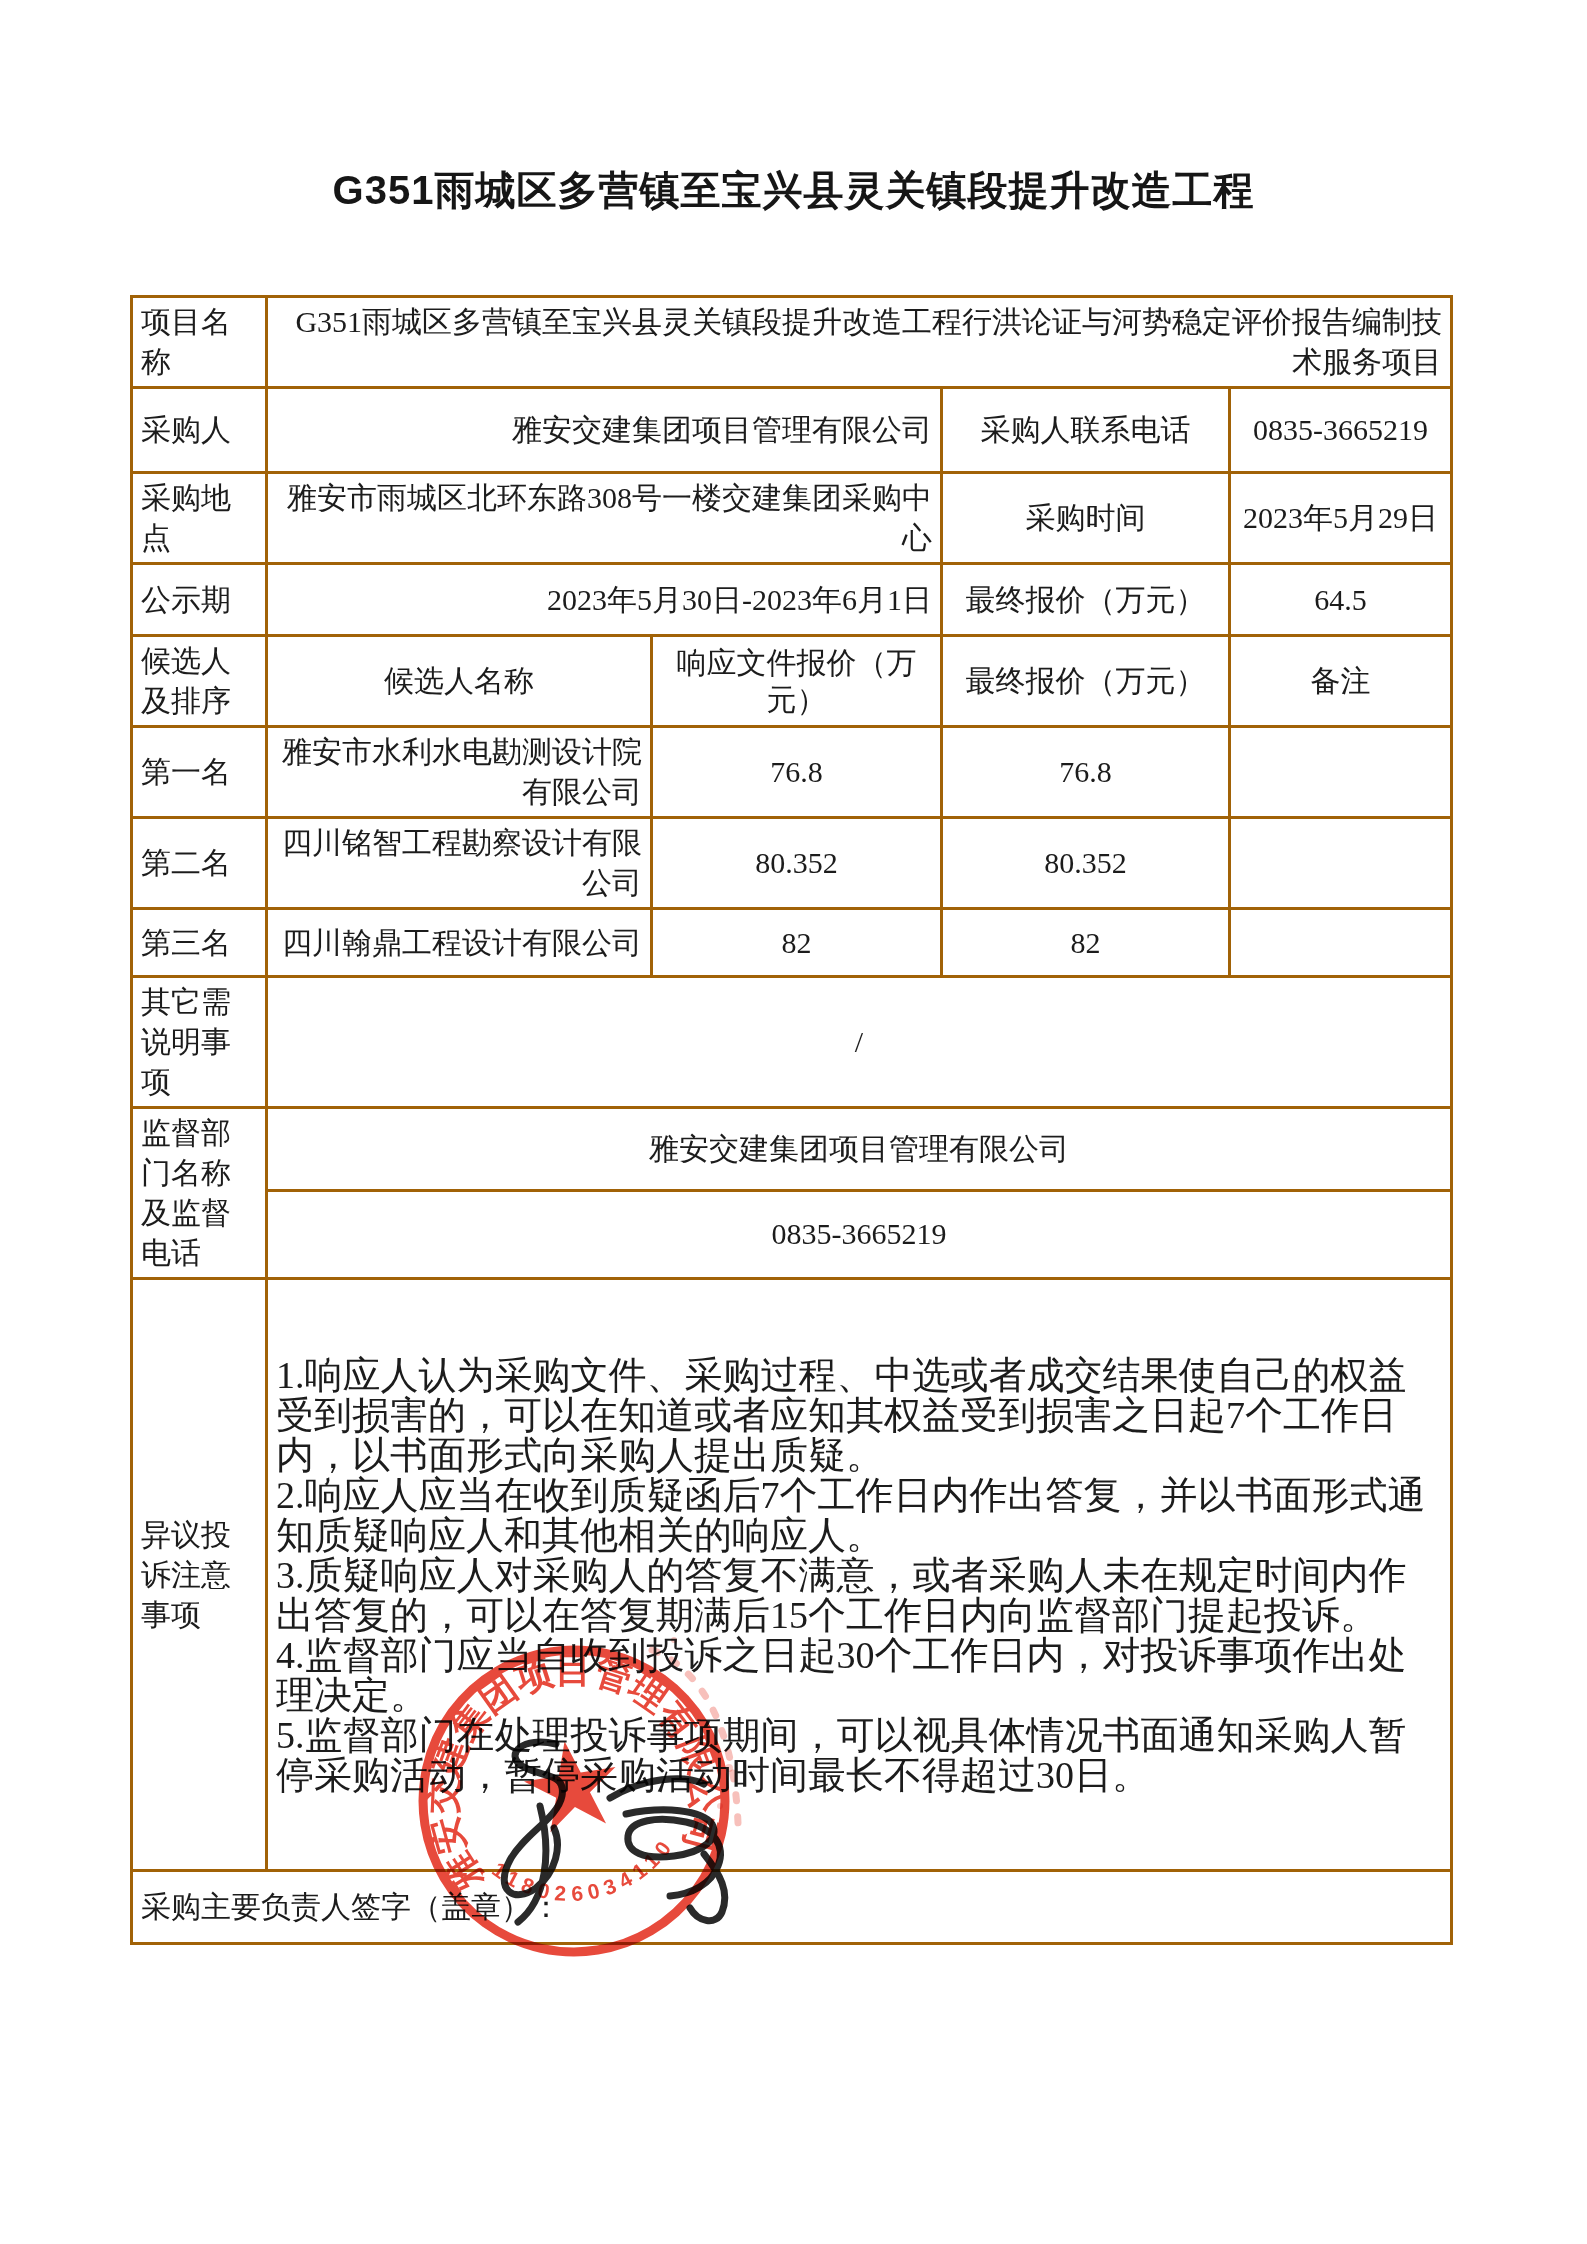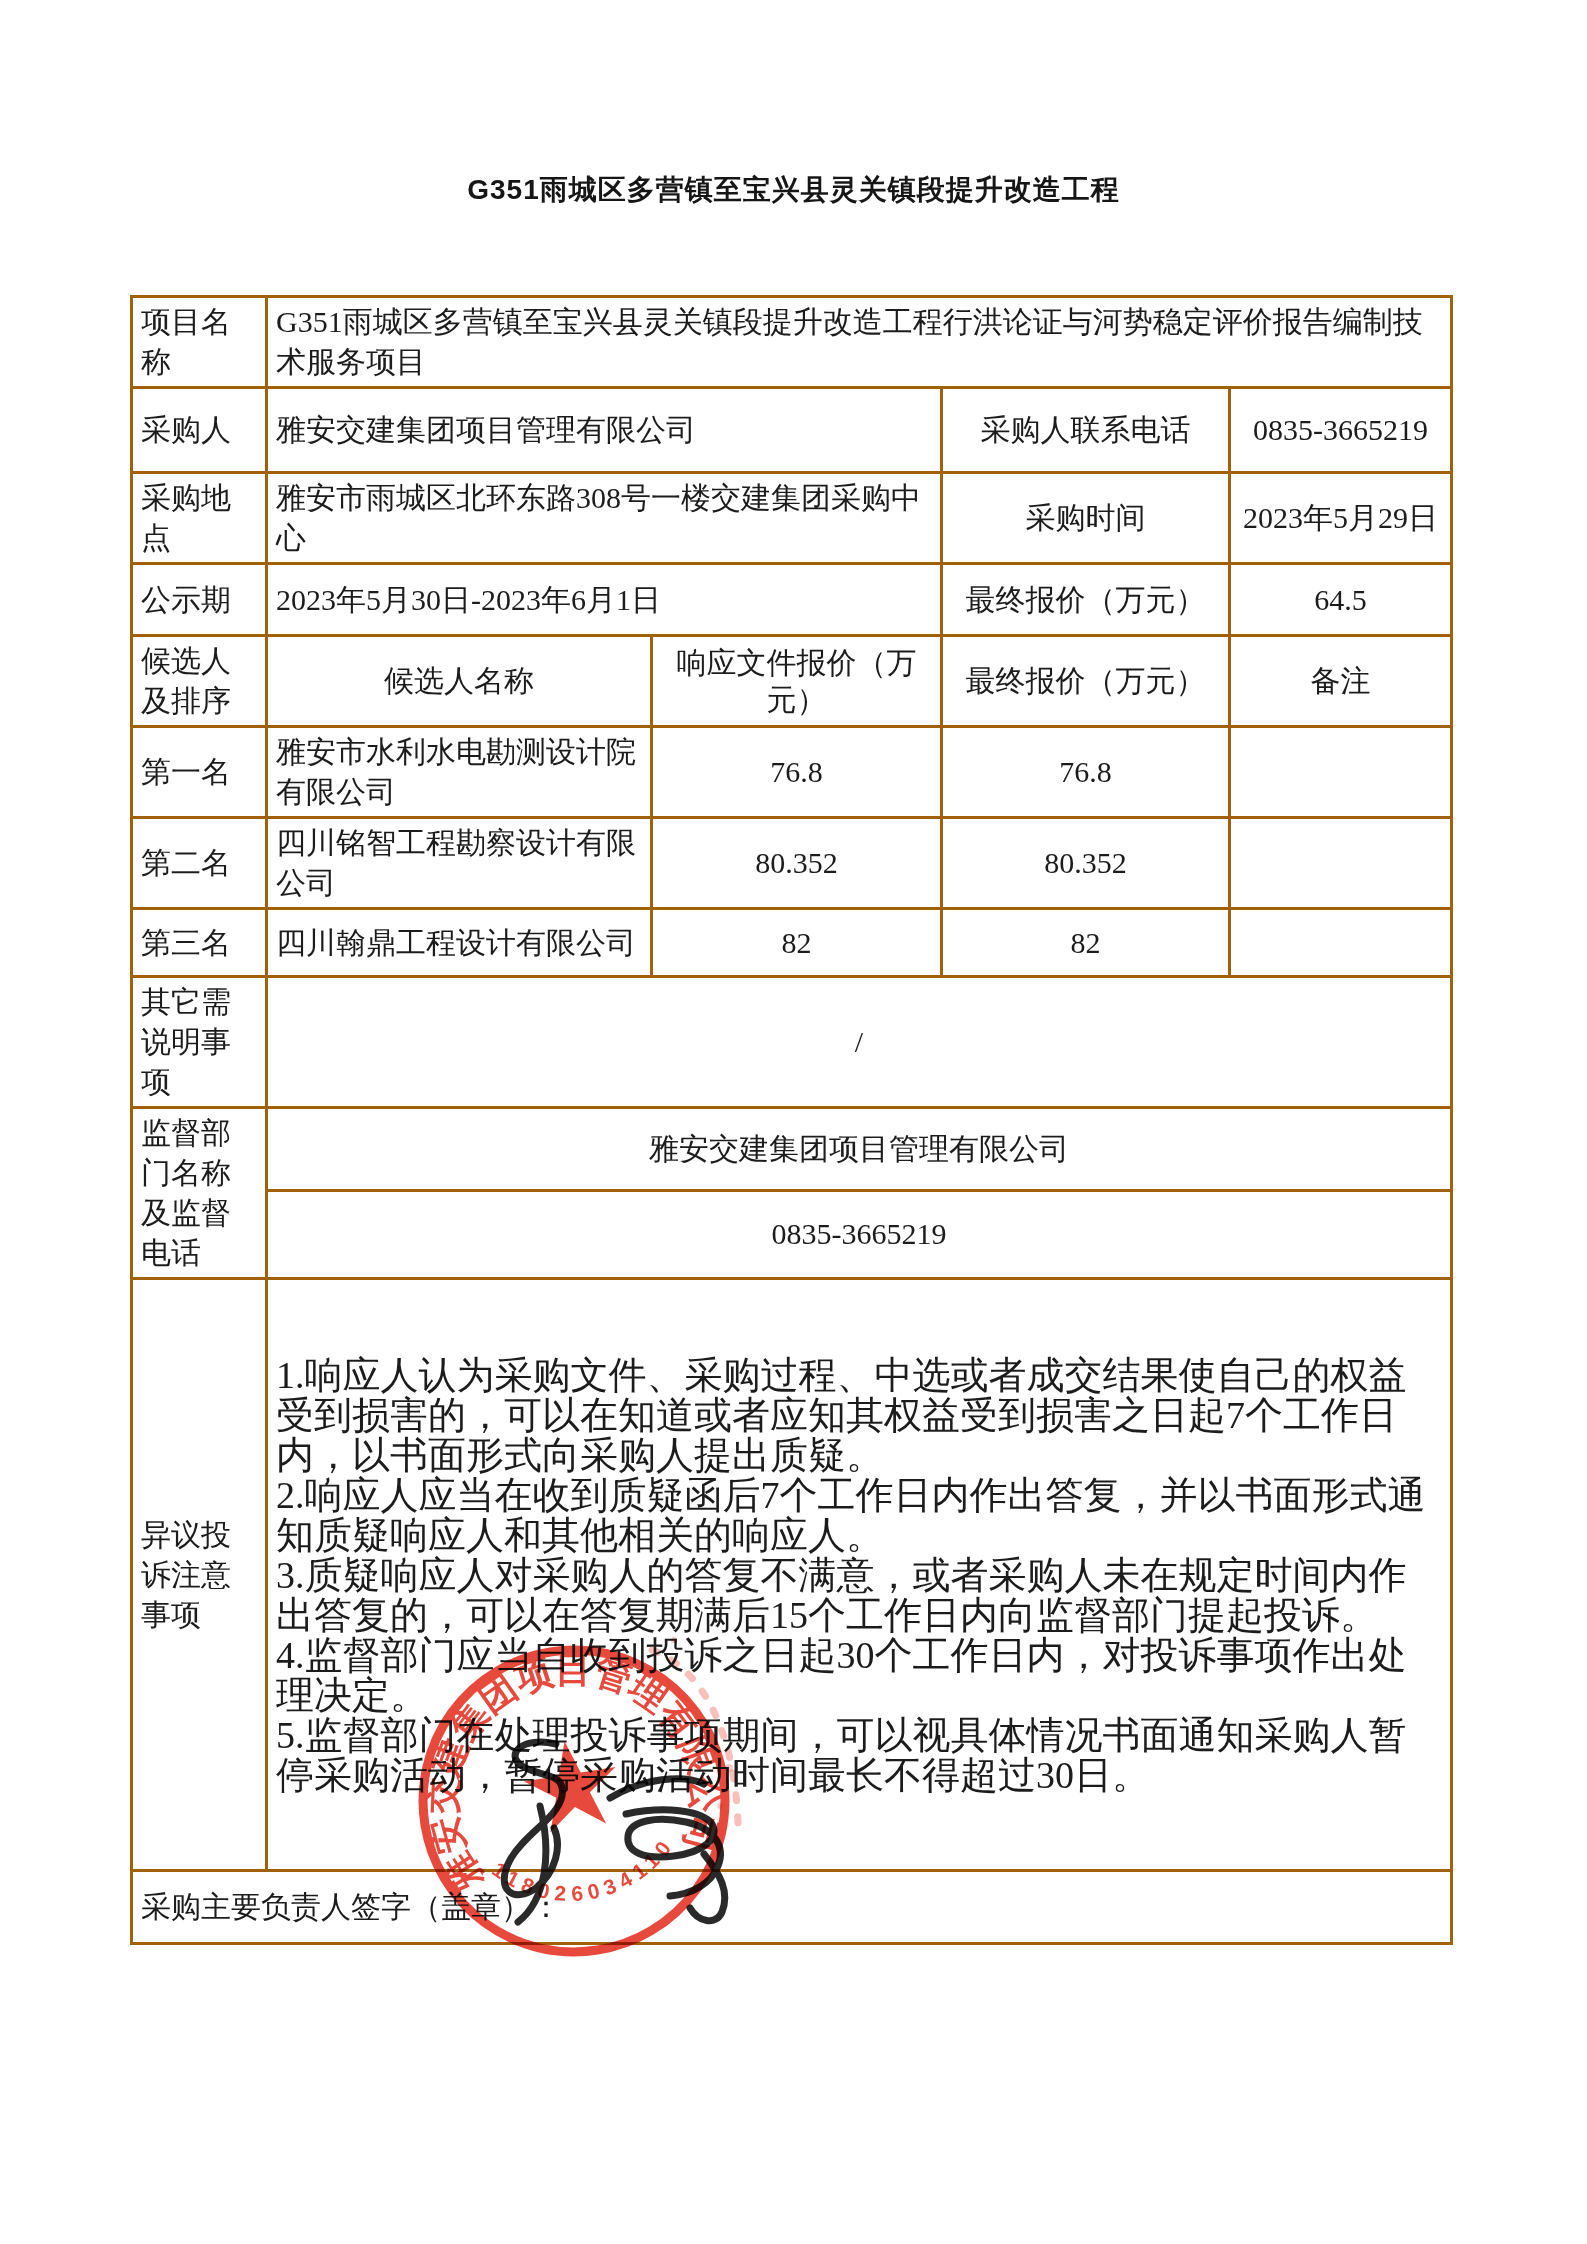--- a/index.html
+++ b/index.html
@@ -14,21 +14,21 @@
     color: #1f1f1f;
   }
   .title {
     position: absolute;
     top: 166px;
     left: 0;
     right: 0;
     text-align: center;
     font-family: "Liberation Sans", "DejaVu Sans", sans-serif;
     font-weight: bold;
-    font-size: 28px;
+    font-size: 40px;
     line-height: 48px;
     color: #161616;
     letter-spacing: 1px;
   }
   table.doc {
     position: absolute;
     left: 130px;
     top: 295px;
     width: 1320px;
     border-collapse: collapse;
@@ -37,21 +37,21 @@
     color: #1c1c1c;
   }
   table.doc td {
     border: 3px solid #a16207;
     vertical-align: middle;
     line-height: 40px;
     padding: 4px 8px;
     overflow: hidden;
   }
   td.lab { text-align: left; padding: 4px 2px 4px 6px; line-height: 38px; }
-  td.txt { text-align: left; padding: 4px 6px 4px 10px; }
+  td.txt { text-align: right; padding: 4px 6px 4px 10px; }
   td.ctr { text-align: center; }
   td.obj {
     font-size: 38px;
     line-height: 37px;
     padding: 8px 14px 8px 12px;
     text-align: left;
   }
   td.obj p { margin: 0; }
   .sigcell { text-align: left; padding-left: 8px; }
   .overlay { position: absolute; pointer-events: none; }

